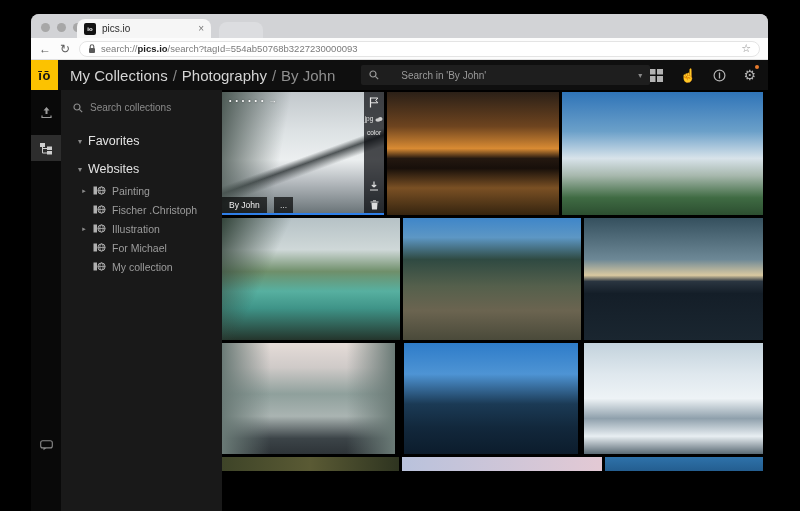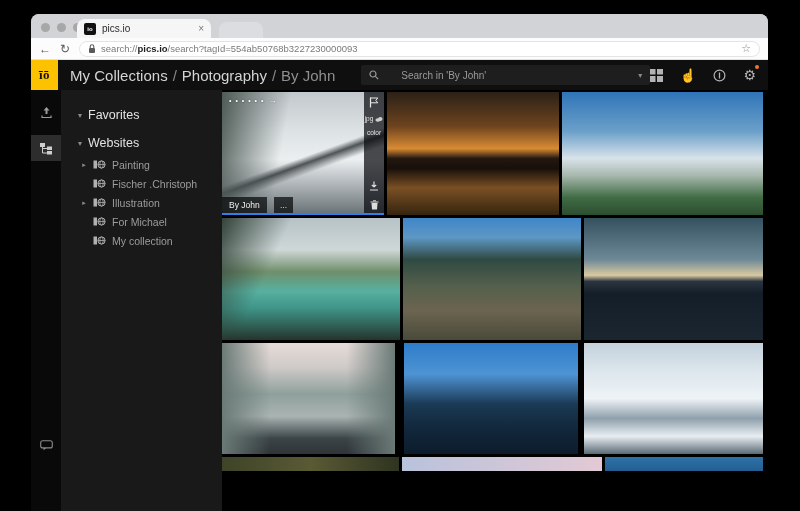--- a/index.html
+++ b/index.html
@@ -31,21 +31,21 @@
     display:flex;align-items:center;padding:0 8px;gap:5px;font-size:9.5px;min-width:0;}
   .urltext{white-space:nowrap;overflow:hidden;color:#7a7a7a;}
   .urldomain{color:#1f1f1f;font-weight:bold;}
   .star{margin-left:auto;color:#8f8f8f;font-size:11px;}
 
   
   .app{position:absolute;top:46px;left:0;right:0;bottom:0;background:#000;
     display:flex;flex-direction:column;}
   .appheader{height:30px;background:#0f0f0f;display:flex;align-items:center;flex:0 0 30px;}
   .logo{width:30px;height:30px;background:#fcc200;color:#141414;display:flex;align-items:center;
-    justify-content:center;font-weight:bold;font-size:13px;letter-spacing:0.5px;font-family:Liberation Serif, serif;}
+    justify-content:center;font-weight:bold;font-size:13px;letter-spacing:0.5px;}
   .breadcrumb{margin-left:12px;font-size:15px;color:#d4d4d4;display:flex;gap:5px;white-space:nowrap;}
   .bc-sep{color:#8a8a8a;}
   .bc-last{color:#8f8f8f;}
   .searchbar{margin-left:26px;width:318px;height:20px;background:#1e1e1e;border-radius:2px;
     display:flex;align-items:center;padding:0 8px;gap:22px;color:#9a9a9a;font-size:10px;}
   .searchbar .caret{margin-left:auto;font-size:8px;color:#8a8a8a;}
   .hicons{margin-left:auto;display:flex;align-items:center;gap:17px;padding-right:12px;color:#b3b3b3;}
   .hicon{position:relative;display:flex;align-items:center;justify-content:center;}
   .hand{font-size:13px;}
   .gear{font-size:14px;}
@@ -210,20 +210,27 @@
         </div>
         <div class="railbtn chat">
           <svg width="13" height="11" viewBox="0 0 13 11">
             <rect x="0.7" y="0.7" width="11.6" height="7.2" rx="2" fill="none" stroke="#8a8a8a" stroke-width="1.1"></rect>
             <path d="M3.5 7.9 L3.5 10.3 L6.4 7.9 Z" fill="#8a8a8a"></path>
           </svg>
         </div>
       </div>
 
       <div class="sidebar">
+        <div class="sb-search">
+          <svg width="10" height="10" viewBox="0 0 10 10">
+            <circle cx="4" cy="4" r="3" fill="none" stroke="#8b8b8b" stroke-width="1.2"></circle>
+            <line x1="6.4" y1="6.4" x2="9.2" y2="9.2" stroke="#8b8b8b" stroke-width="1.2"></line>
+          </svg>
+          <span>Search collections</span>
+        </div>
 
         <div class="trow sec">
           <span class="arrow">▾</span>
           <span class="lbl">Favorites</span>
         </div>
         <div class="trow sec">
           <span class="arrow">▾</span>
           <span class="lbl">Websites</span>
         </div>
         <div class="trow child">

